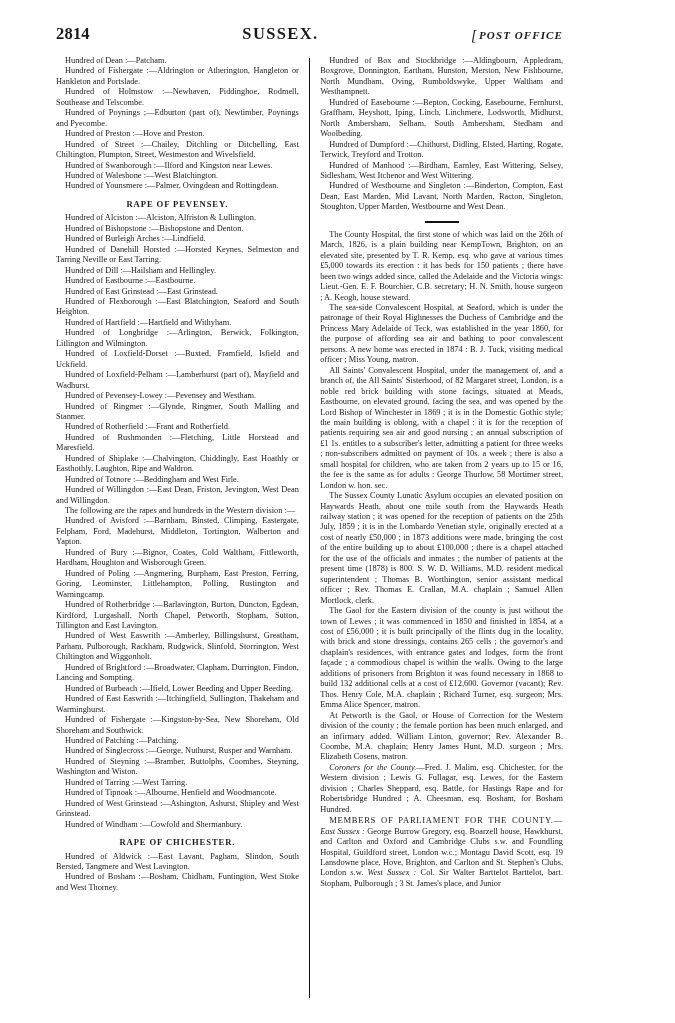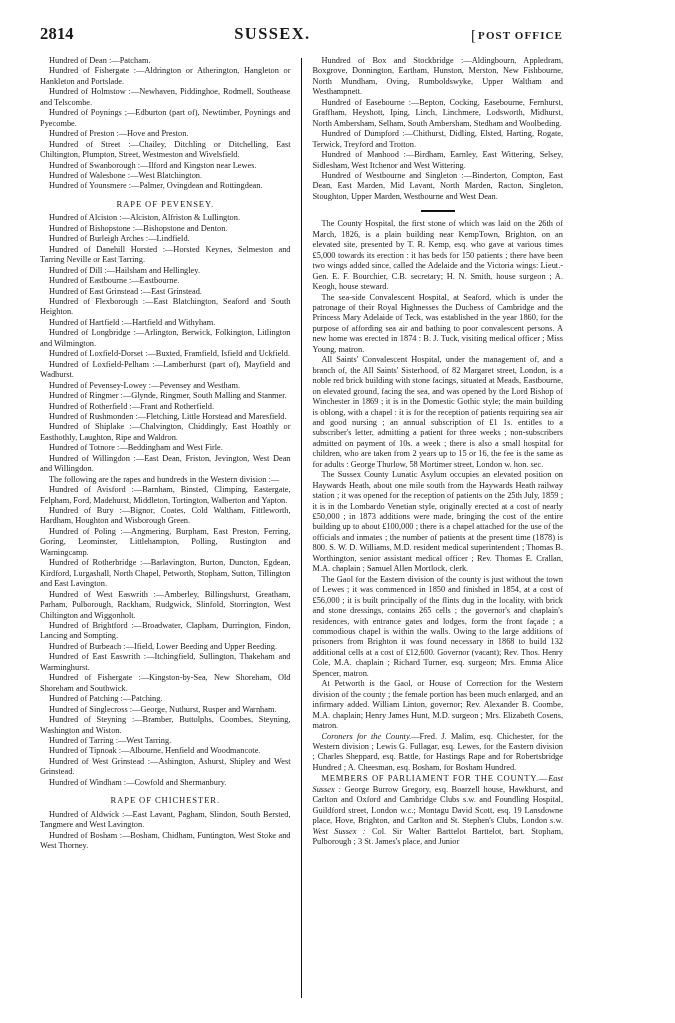--- a/index.html
+++ b/index.html
@@ -12,21 +12,21 @@
     height: 1023px;
     font-family: "Liberation Serif", "DejaVu Serif", serif;
     color: #1a1a1a;
     position: relative;
     overflow: hidden;
   }
   .page {
     width: 603px;
     height: 1023px;
     box-sizing: border-box;
-    padding: 24px 40px 6px 40px;
+    padding: 24px 40px 6px 56px;
     position: relative;
   }
   
   .running-head {
     display: flex;
     align-items: baseline;
     justify-content: space-between;
     height: 26px;
     margin-bottom: 6px;
   }
@@ -42,20 +42,21 @@
     position: relative;
     left: -14px;
     margin-left: 28px;
   }
   .head-right {
     font-size: 11px;
     font-weight: bold;
     letter-spacing: 1.1px;
     text-transform: uppercase;
     white-space: nowrap;
+    font-style: italic;
   }
   .head-right .bracket {
     font-size: 15px;
     font-weight: normal;
     vertical-align: -1px;
     margin-right: 1px;
   }
   
   .columns {
     display: flex;
@@ -87,21 +88,21 @@
     margin: 0;
     text-indent: 9px;
   }
   .section-head {
     text-align: center;
     font-variant: small-caps;
     text-transform: uppercase;
     font-size: 8.6px;
     letter-spacing: 0.9px;
     margin: 7px 0 4px 0;
-    font-weight: normal;
+    font-weight: bold;
   }
   .inline-caps-lead {
     font-variant: small-caps;
     text-transform: uppercase;
     font-size: 8.6px;
     letter-spacing: 0.7px;
   }
   .ital {
     font-style: italic;
   }

